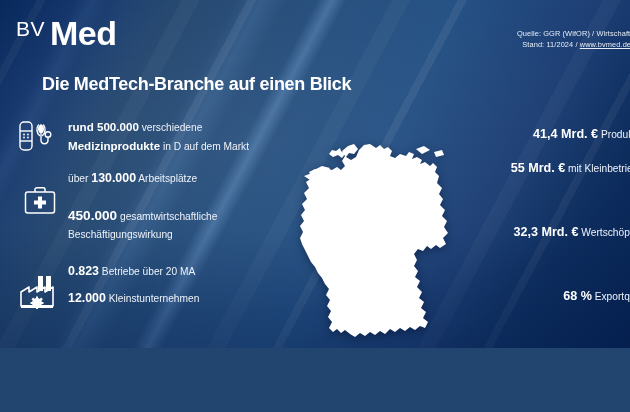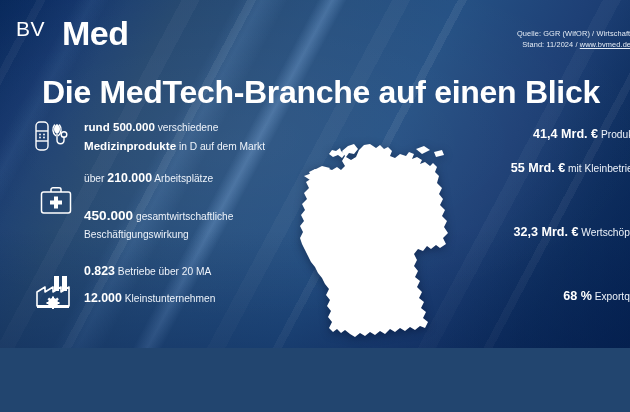--- a/index.html
+++ b/index.html
@@ -67,45 +67,45 @@
 
   
   #logo{position:absolute;left:16px;top:16px;height:40px;display:flex;align-items:baseline;}
   .logo-bv{
     color:#ffffff;font-size:21px;line-height:1;letter-spacing:.5px;
     font-weight:300;font-family:"Liberation Sans",sans-serif;
     position:relative;top:-9px;
   }
   .logo-med{
     color:#ffffff;font-size:34px;line-height:1;font-weight:bold;
-    letter-spacing:-0.5px;margin-left:17px;
+    letter-spacing:-0.5px;margin-left:5px;
   }
 
   
   #source{
     position:absolute;right:-10px;top:28px;text-align:right;
     color:#e6edf6;font-size:7.4px;line-height:1.55;letter-spacing:.1px;
     white-space:nowrap;
   }
   #source .src-link{text-decoration:underline;}
 
   
   #title{
     position:absolute;left:42px;top:74px;
-    color:#ffffff;font-size:32px;font-weight:bold;letter-spacing:-0.3px;
+    color:#ffffff;font-size:18px;font-weight:bold;letter-spacing:-0.3px;
     white-space:nowrap;
   }
 
   
   #map-wrap{position:absolute;left:296px;top:142px;width:160px;height:214px;}
   #map-wrap svg{display:block;width:100%;height:100%;
     filter:drop-shadow(0 2px 5px rgba(0,12,40,0.45));}
 
   
-  #left-col{position:absolute;left:28px;top:118px;width:270px;}
+  #left-col{position:absolute;left:12px;top:118px;width:270px;}
   .stat-row{display:flex;align-items:flex-start;margin-bottom:18px;}
   .stat-icon{width:56px;flex:0 0 56px;display:flex;justify-content:center;padding-top:2px;}
   .stat-lines{flex:1;}
   .stat-line{
     color:#eef3fa;font-size:10.2px;line-height:1.62;letter-spacing:0px;white-space:nowrap;
   }
   .stat-line b{color:#ffffff;font-weight:bold;font-size:11.6px;}
   .row-jobs{margin-top:-6px;}
   .row-jobs .stat-icon{padding-top:18px;}
   .row-jobs .stat-line:nth-child(1) b{font-size:12.4px;}
@@ -218,21 +218,21 @@
         <svg width="34" height="30" viewBox="0 0 34 30" xmlns="http://www.w3.org/2000/svg" aria-hidden="true">
           <g fill="none" stroke="#ffffff" stroke-width="1.5">
             <path d="M12 6 L12 3.5 C12 2.4 12.9 1.8 14 1.8 L20 1.8 C21.1 1.8 22 2.4 22 3.5 L22 6"></path>
             <rect x="2.5" y="6" width="29" height="21" rx="2.2"></rect>
           </g>
           <path fill="#ffffff" d="M15 10.5 L19 10.5 L19 14.5 L23 14.5 L23 18.5 L19 18.5 L19 22.5 L15 22.5 L15 18.5 L11 18.5 L11 14.5 L15 14.5 Z"></path>
         </svg>
       </div>
       <div class="stat-lines">
         <div class="stat-line">
-          <span>über </span><b>210.000</b><span> Arbeitsplätze</span>
+          <span>über </span><b>130.000</b><span> Arbeitsplätze</span>
         </div>
         <div class="stat-line">
           <b>450.000</b><span> gesamtwirtschaftliche</span>
         </div>
         <div class="stat-line">
           <span>Beschäftigungswirkung</span>
         </div>
       </div>
     </div>
 

